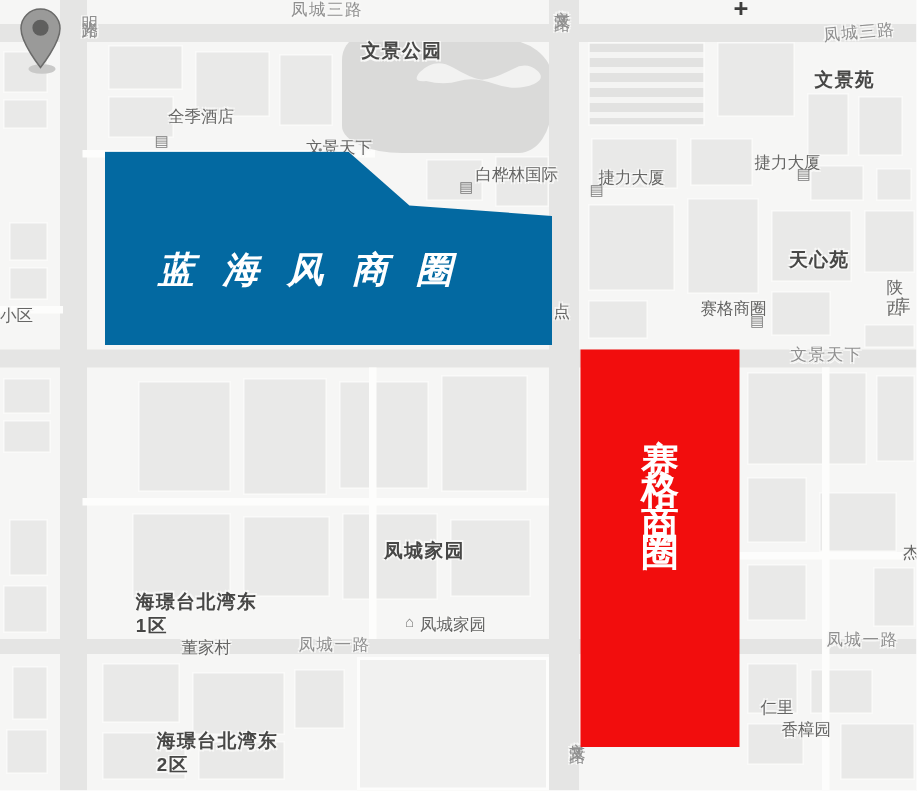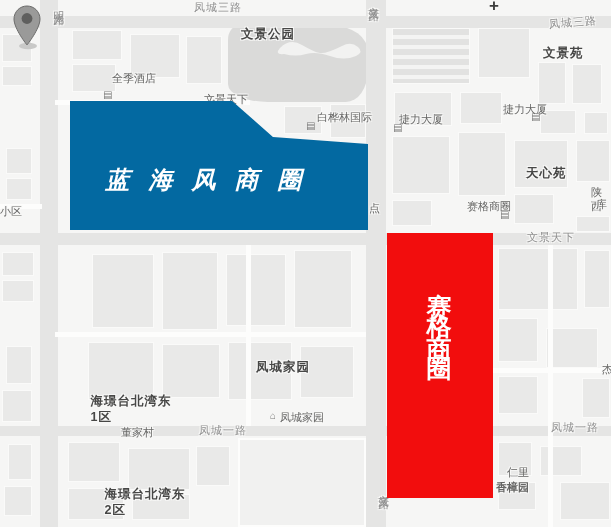--- a/index.html
+++ b/index.html
@@ -156,21 +156,21 @@
       <span class="lbl place-bold" id="lbl-fengcheng-jiayuan-bold" style="left: 256px; top: 360px;">凤城家园</span>
       <span class="lbl place-bold-center" id="lbl-haijing-dong-1" style="left: 131px; top: 376px;">海璟台北湾东
 1区</span>
       <span class="lbl place" id="lbl-fengcheng-jiayuan-poi" style="left: 280px; top: 411px;">凤城家园</span>
       <span class="lbl place" id="lbl-dongjiacun" style="left: 121px; top: 426px;">董家村</span>
       <span class="lbl road-h" id="lbl-road-fengcheng-1-left" style="left: 199px; top: 424px;">凤城一路</span>
       <span class="lbl road-h" id="lbl-road-fengcheng-1-right" style="left: 551px; top: 421px;">凤城一路</span>
       <span class="lbl place" id="lbl-renli" style="left: 507px; top: 437px; margin-top: 29px;">仁里</span>
       <span class="lbl place-bold-center" id="lbl-haijing-dong-2" style="left: 145px; top: 469px;">海璟台北湾东
 2区</span>
-      <span class="lbl place" id="lbl-xiangzhangyuan" style="left: 496px; top: 481px; font-weight: bold;">香樟园</span>
+      <span class="lbl place" id="lbl-xiangzhangyuan" style="left: 521px; top: 481px;">香樟园</span>
       <span class="lbl road-v" id="lbl-road-wenjing-bottom" style="left: 376px; top: 486px;">文景路</span>
       <span class="lbl place" id="lbl-edge-partial" style="left: 602px; top: 363px;">杰</span>
       <span class="micon building" style="left: 103px; top: 90px;">▤</span>
       <span class="micon dot" style="left: 212px; top: 98px;">●</span>
       <span class="micon building" style="left: 306px; top: 121px;">▤</span>
       <span class="micon building" style="left: 393px; top: 123px;">▤</span>
       <span class="micon building" style="left: 531px; top: 112px;">▤</span>
       <span class="micon building" style="left: 500px; top: 210px;">▤</span>
       <span class="micon house" style="left: 270px; top: 411px;">⌂</span>
     </div>

